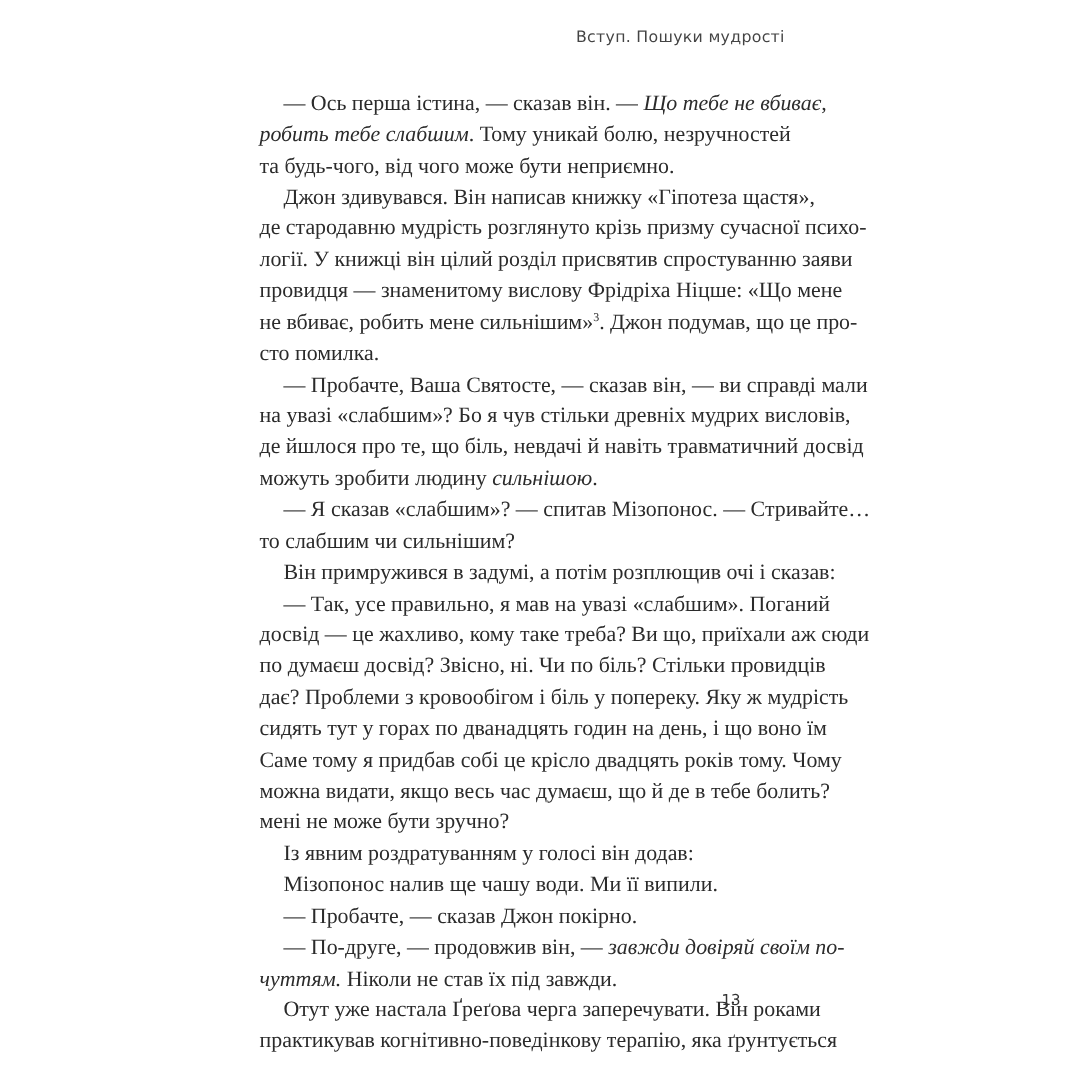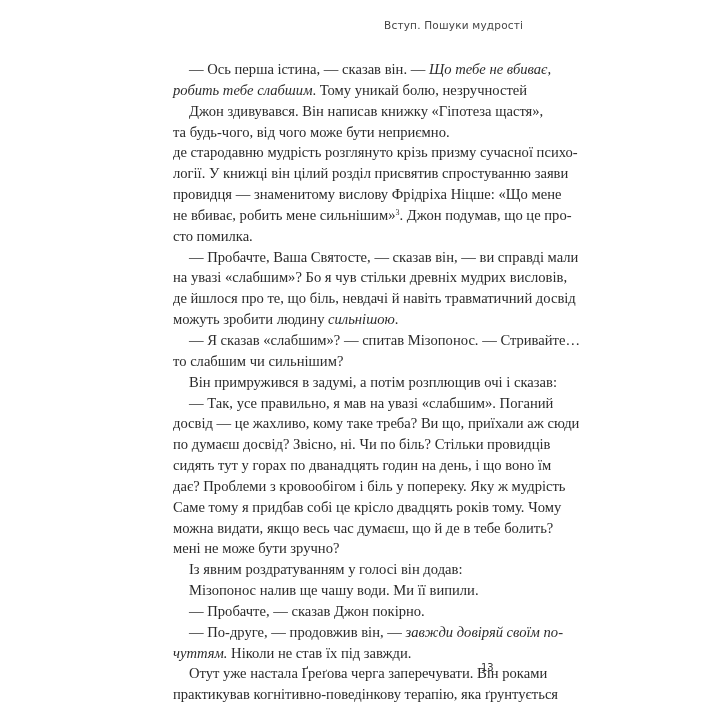--- a/index.html
+++ b/index.html
@@ -26,39 +26,39 @@
     }
   </style>
 </head>
 <body>
 
 <div class="page">
   <div class="running-head">Вступ. Пошуки мудрості</div>
   <div class="body-text" id="body-text">
       <span class="line indent"><span>— Ось перша істина, — сказав він. — </span><em>Що тебе не вбиває,</em></span>
       <span class="line"><em>робить тебе слабшим</em><span>. Тому уникай болю, незручностей</span></span>
+      <span class="line last"><span>та будь-чого, від чого може бути неприємно.</span></span>
       <span class="line indent"><span>Джон здивувався. Він написав книжку «Гіпотеза щастя»,</span></span>
-      <span class="line last"><span>та будь-чого, від чого може бути неприємно.</span></span>
       <span class="line"><span>де стародавню мудрість розглянуто крізь призму сучасної психо-</span></span>
       <span class="line"><span>логії. У книжці він цілий розділ присвятив спростуванню заяви</span></span>
       <span class="line"><span>провидця — знаменитому вислову Фрідріха Ніцше: «Що мене</span></span>
       <span class="line"><span>не вбиває, робить мене сильнішим»</span><sup>3</sup><span>. Джон подумав, що це про-</span></span>
       <span class="line last"><span>сто помилка.</span></span>
       <span class="line indent"><span>— Пробачте, Ваша Святосте, — сказав він, — ви справді мали</span></span>
       <span class="line"><span>на увазі «слабшим»? Бо я чув стільки древніх мудрих висловів,</span></span>
       <span class="line"><span>де йшлося про те, що біль, невдачі й навіть травматичний досвід</span></span>
       <span class="line last"><span>можуть зробити людину </span><em>сильнішою</em><span>.</span></span>
       <span class="line indent"><span>— Я сказав «слабшим»? — спитав Мізопонос. — Стривайте…</span></span>
       <span class="line last"><span>то слабшим чи сильнішим?</span></span>
       <span class="line indent"><span>Він примружився в задумі, а потім розплющив очі і сказав:</span></span>
       <span class="line indent"><span>— Так, усе правильно, я мав на увазі «слабшим». Поганий</span></span>
       <span class="line"><span>досвід — це жахливо, кому таке треба? Ви що, приїхали аж сюди</span></span>
       <span class="line"><span>по думаєш досвід? Звісно, ні. Чи по біль? Стільки провидців</span></span>
+      <span class="line"><span>дає? Проблеми з кровообігом і біль у попереку. Яку ж мудрість</span></span>
       <span class="line"><span>сидять тут у горах по дванадцять годин на день, і що воно їм</span></span>
-      <span class="line"><span>дає? Проблеми з кровообігом і біль у попереку. Яку ж мудрість</span></span>
       <span class="line"><span>Саме тому я придбав собі це крісло двадцять років тому. Чому</span></span>
       <span class="line"><span>можна видати, якщо весь час думаєш, що й де в тебе болить?</span></span>
       <span class="line last"><span>мені не може бути зручно?</span></span>
       <span class="line indent last"><span>Із явним роздратуванням у голосі він додав:</span></span>
       <span class="line indent last"><span>Мізопонос налив ще чашу води. Ми її випили.</span></span>
       <span class="line indent last"><span>— Пробачте, — сказав Джон покірно.</span></span>
       <span class="line indent"><span>— По-друге, — продовжив він, — </span><em>завжди довіряй своїм по-</em></span>
       <span class="line last"><em>чуттям.</em><span> Ніколи не став їх під завжди.</span></span>
       <span class="line indent"><span>Отут уже настала Ґреґова черга заперечувати. Він роками</span></span>
       <span class="line"><span>практикував когнітивно-поведінкову терапію, яка ґрунтується</span></span>

